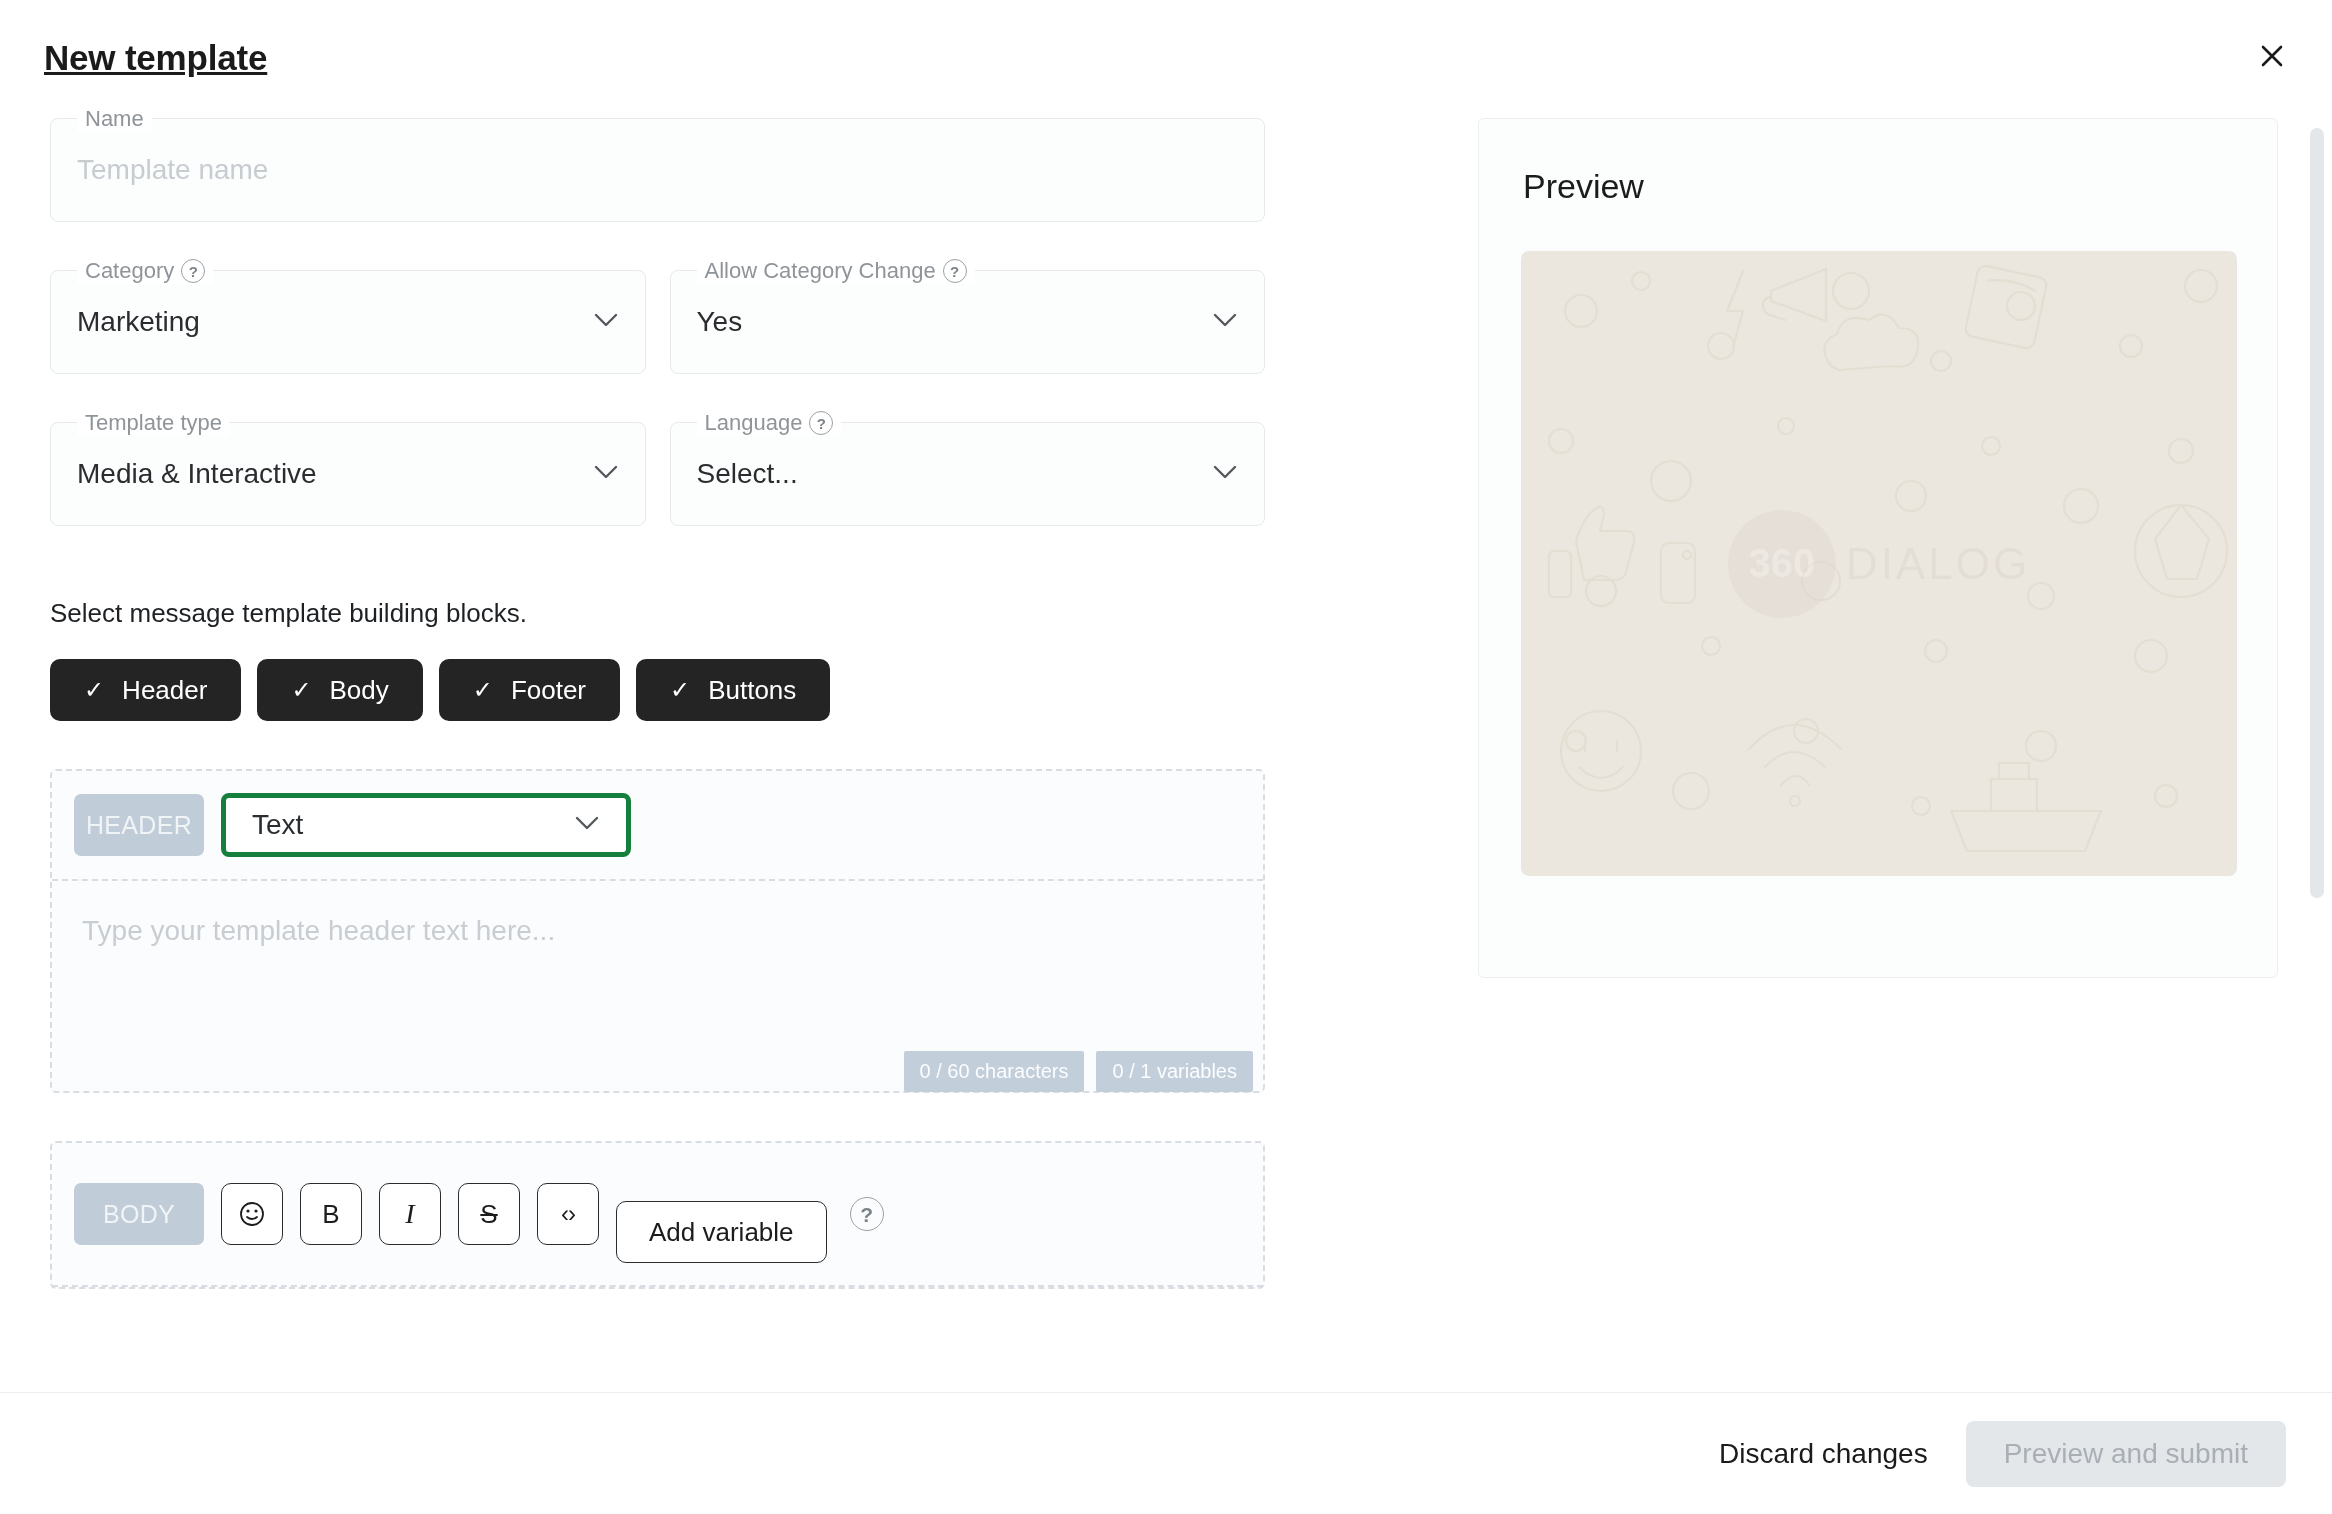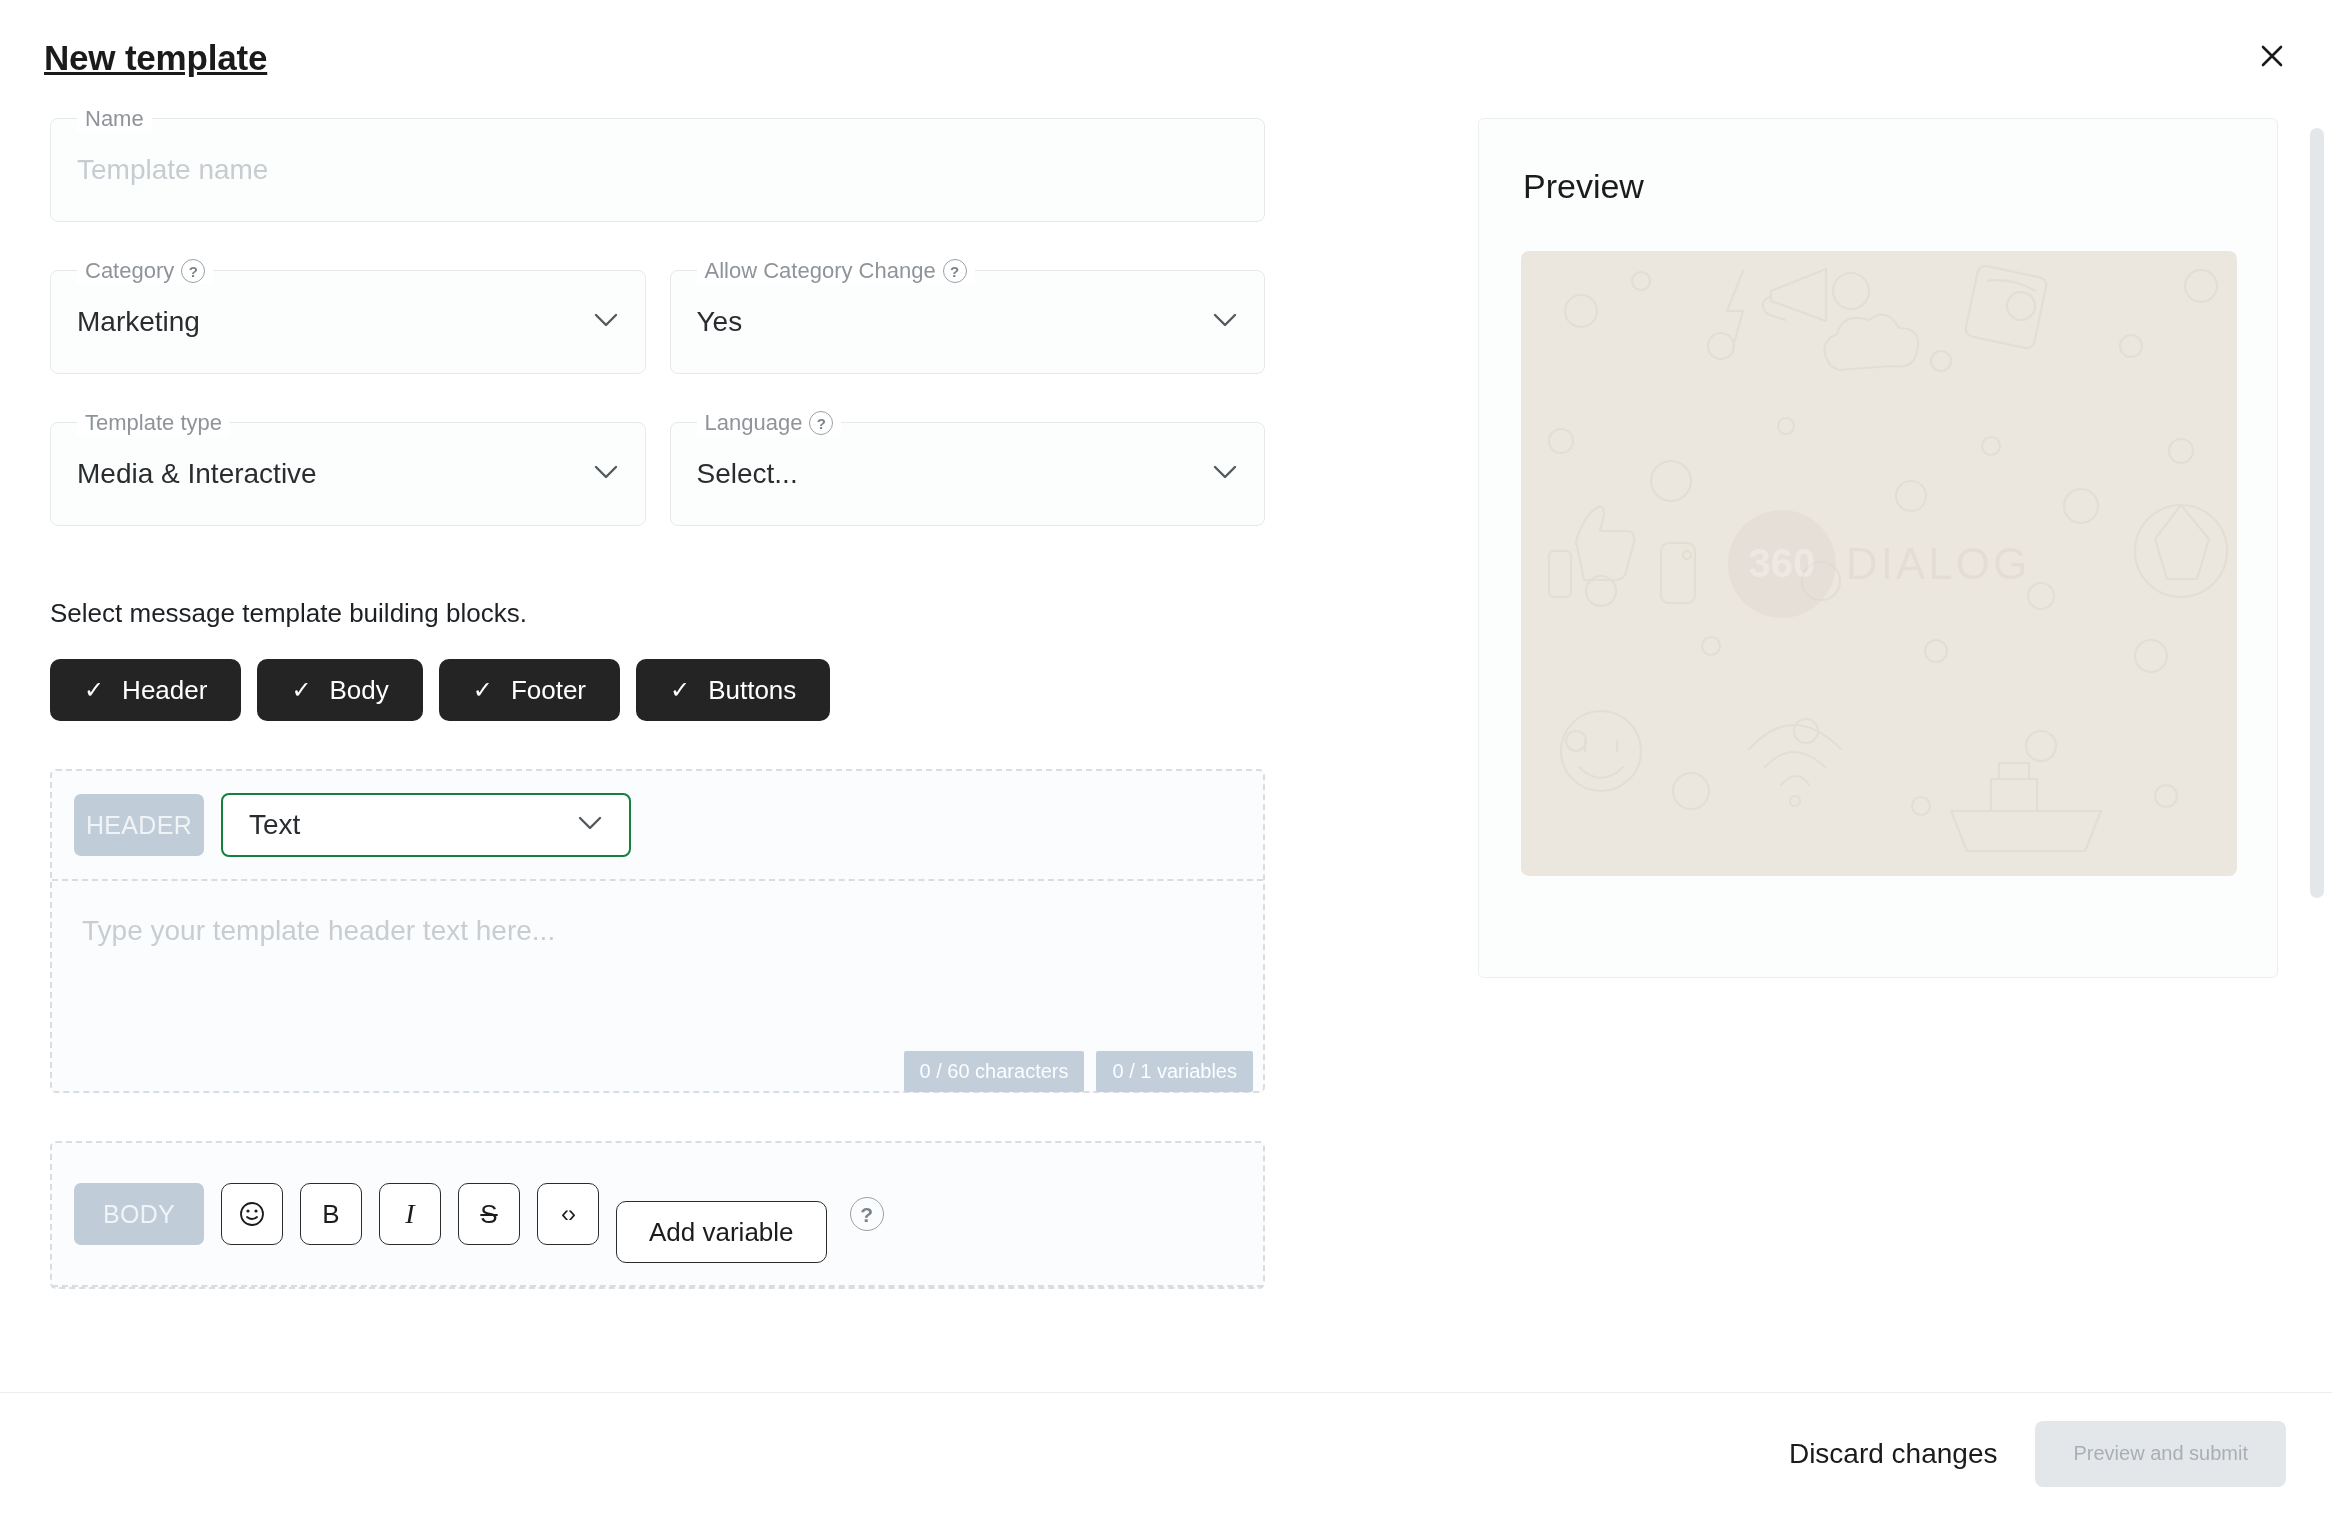--- a/index.html
+++ b/index.html
@@ -98,21 +98,21 @@
   }
   .comp-tag {
     background: #c0ccd8; color: #f0f4f7;
     border-radius: 7px;
     height: 62px; min-width: 130px;
     display:flex; align-items:center; justify-content:center;
     font-size: 25px; letter-spacing: 0.3px;
   }
   .type-select {
     position: relative;
-    border: 2px solid #15803d; border-radius: 8px;
+    border: 5px solid #15803d; border-radius: 8px;
     background:#fff; height: 64px; width: 410px;
     display:flex; align-items:center;
     cursor:pointer;
   }
   .type-select .sel-text { font-size: 28px; color:#2a2d30; padding-left: 26px; }
 
   .tool-btn {
     width: 62px; height: 62px;
     border: 1.6px solid #2b2b2b; border-radius: 10px;
     background:#fff; display:flex; align-items:center; justify-content:center;
@@ -219,21 +219,21 @@
     gap: 22px; padding-right: 46px;
   }
   .discard-btn {
     background:none;border:none;cursor:pointer;
     font-size: 28px; color:#1b1b1b; padding: 12px 16px;
     font-family: "Liberation Sans", sans-serif;
   }
   .submit-btn {
     background: #e3e7ea; border:none; border-radius: 8px;
     height: 66px; padding: 0 38px;
-    font-size: 20px; color:#a9afb5; cursor: not-allowed;
+    font-size: 28px; color:#a9afb5; cursor: not-allowed;
     font-family: "Liberation Sans", sans-serif;
   }
 </style>
 </head>
 <body>
 
 <div class="modal">
 
   <div class="modal-title">New template</div>
 

